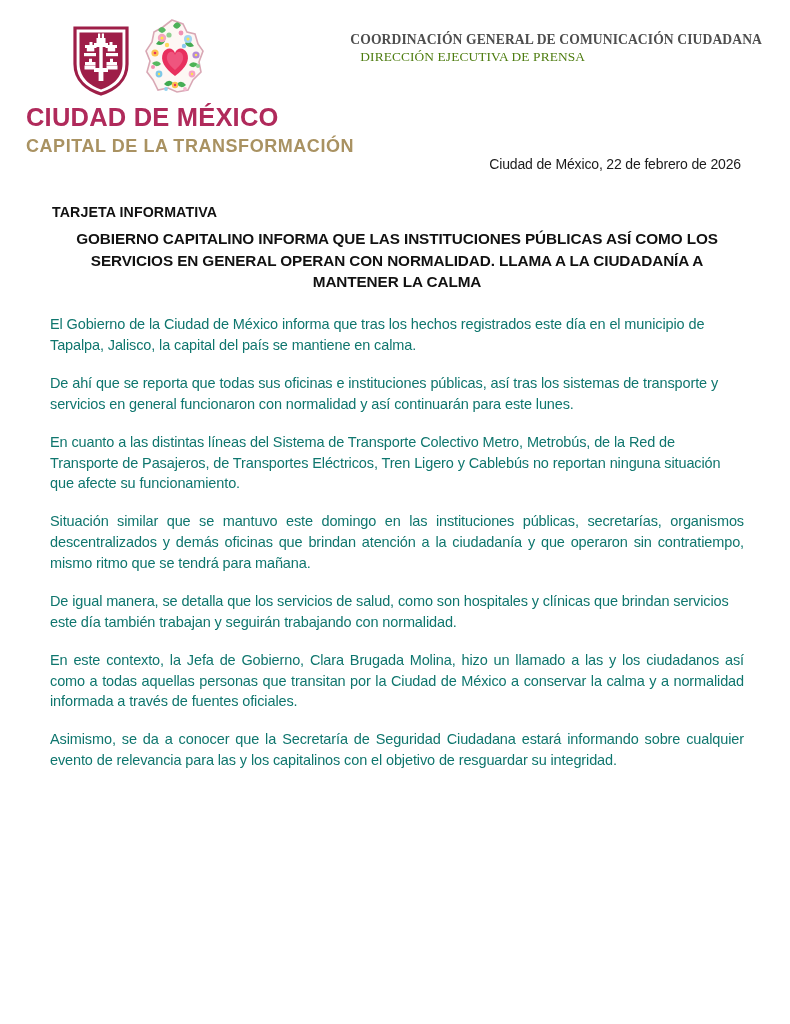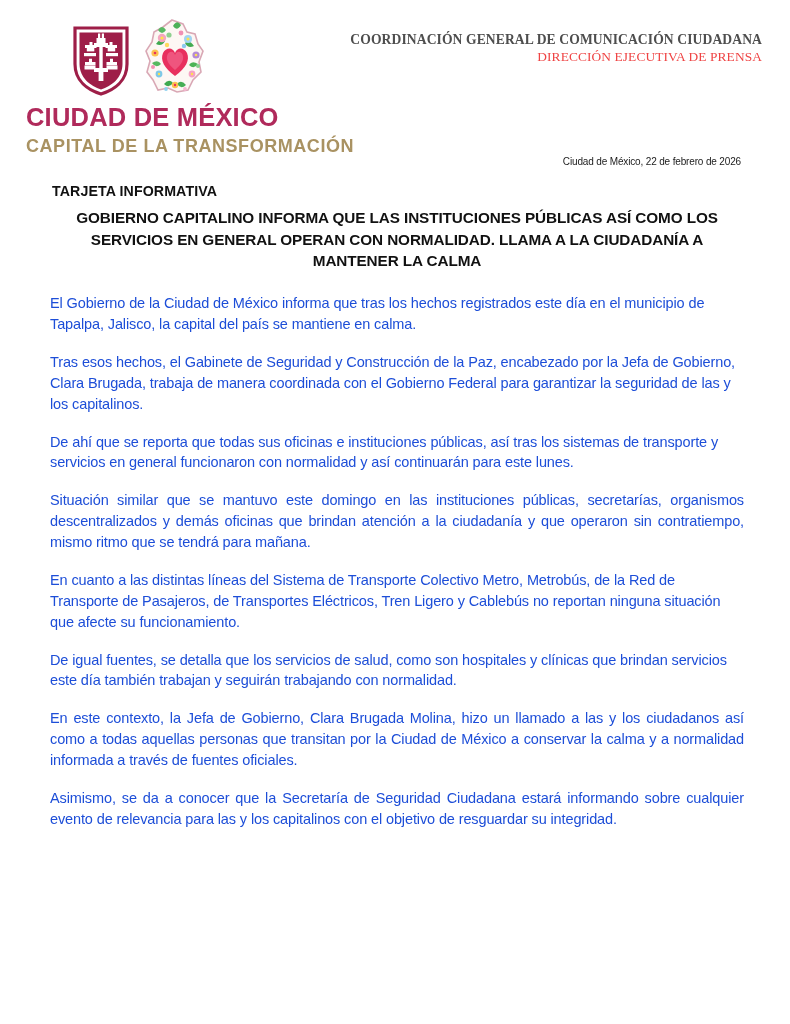--- a/index.html
+++ b/index.html
@@ -82,78 +82,79 @@
     color: #a99262;
     line-height: 1;
     margin-top: 6px;
     white-space: nowrap;
   }
 
   .office-block {
     position: absolute;
     right: 28px;
     top: 32px;
-    text-align: right;
+    text-align: left;
   }
   .office-line1 {
     font-family: "Liberation Serif", serif;
     font-weight: 700;
     font-size: 13.6px;
     letter-spacing: 0.1px;
     color: #4e4e4e;
     line-height: 1.22;
     white-space: nowrap;
   }
   .office-line2 {
     font-family: "Liberation Serif", serif;
     font-weight: 400;
     font-size: 13.4px;
     letter-spacing: 0.1px;
-    color: #ef4444;
+    color: #4d7c0f;
     line-height: 1.22;
     white-space: nowrap;
+    margin-left: 10px;
   }
 
   
   .doc-body {
     flex: 1 1 auto;
     padding: 0 46px 0 50px;
     position: relative;
   }
   .date-line {
     text-align: right;
-    font-size: 10px;
+    font-size: 14px;
     color: #1b1b1b;
     margin: 10px 3px 0 0;
     letter-spacing: -0.15px;
   }
   .kicker {
     font-weight: 700;
     font-size: 14.2px;
     letter-spacing: 0.1px;
-    margin: 16px 0 0 2px;
+    margin: 32px 0 0 2px;
     color: #111;
   }
   .headline {
     font-weight: 700;
     font-size: 15.3px;
     line-height: 1.42;
     text-align: center;
     margin: 8px 6px 0 6px;
     color: #111;
     letter-spacing: -0.1px;
   }
   .paras {
     margin-top: 21px;
   }
   .para {
     font-size: 14.5px;
     line-height: 1.44;
     margin: 0 0 17px 0;
-    color: #1d4ed8;
+    color: #0f766e;
     letter-spacing: -0.12px;
     text-align: left;
   }
   .para.justify {
     text-align: justify;
     text-justify: inter-word;
   }
 </style>
 </head>
 <body>
@@ -252,23 +253,22 @@
   <main class="doc-body">
 
     <div class="date-line">Ciudad de México, 22 de febrero de 2026</div>
 
     <div class="kicker">TARJETA INFORMATIVA</div>
 
     <h1 class="headline">GOBIERNO CAPITALINO INFORMA QUE LAS INSTITUCIONES PÚBLICAS ASÍ COMO LOS SERVICIOS EN GENERAL OPERAN CON NORMALIDAD. LLAMA A LA CIUDADANÍA A MANTENER LA CALMA</h1>
 
     <div class="paras" id="paragraphs">
         <p class="para">El Gobierno de la Ciudad de México informa que tras los hechos registrados este día en el municipio de Tapalpa, Jalisco, la capital del país se mantiene en calma.</p>
-        <p class="para">Tras esos hechos, el Gabinete de Seguridad y Construcción de la Paz, encabezado por la Jefa de Gobierno, Clara Brugada, trabaja de manera coordinada con el Gobierno Federal para garantizar la seguridad de las y los capitalinos.</p>
         <p class="para">De ahí que se reporta que todas sus oficinas e instituciones públicas, así tras los sistemas de transporte y servicios en general funcionaron con normalidad y así continuarán para este lunes.</p>
+        <p class="para">En cuanto a las distintas líneas del Sistema de Transporte Colectivo Metro, Metrobús, de la Red de Transporte de Pasajeros, de Transportes Eléctricos, Tren Ligero y Cablebús no reportan ninguna situación que afecte su funcionamiento.</p>
         <p class="para justify">Situación similar que se mantuvo este domingo en las instituciones públicas, secretarías, organismos descentralizados y demás oficinas que brindan atención a la ciudadanía y que operaron sin contratiempo, mismo ritmo que se tendrá para mañana.</p>
-        <p class="para">En cuanto a las distintas líneas del Sistema de Transporte Colectivo Metro, Metrobús, de la Red de Transporte de Pasajeros, de Transportes Eléctricos, Tren Ligero y Cablebús no reportan ninguna situación que afecte su funcionamiento.</p>
-        <p class="para">De igual fuentes, se detalla que los servicios de salud, como son hospitales y clínicas que brindan servicios este día también trabajan y seguirán trabajando con normalidad.</p>
+        <p class="para">De igual manera, se detalla que los servicios de salud, como son hospitales y clínicas que brindan servicios este día también trabajan y seguirán trabajando con normalidad.</p>
         <p class="para justify">En este contexto, la Jefa de Gobierno, Clara Brugada Molina, hizo un llamado a las y los ciudadanos así como a todas aquellas personas que transitan por la Ciudad de México a conservar la calma y a normalidad informada a través de fuentes oficiales.</p>
         <p class="para justify">Asimismo, se da a conocer que la Secretaría de Seguridad Ciudadana estará informando sobre cualquier evento de relevancia para las y los capitalinos con el objetivo de resguardar su integridad.</p>
       </div>
   </main>
 
 </div>
 
 </body></html>

